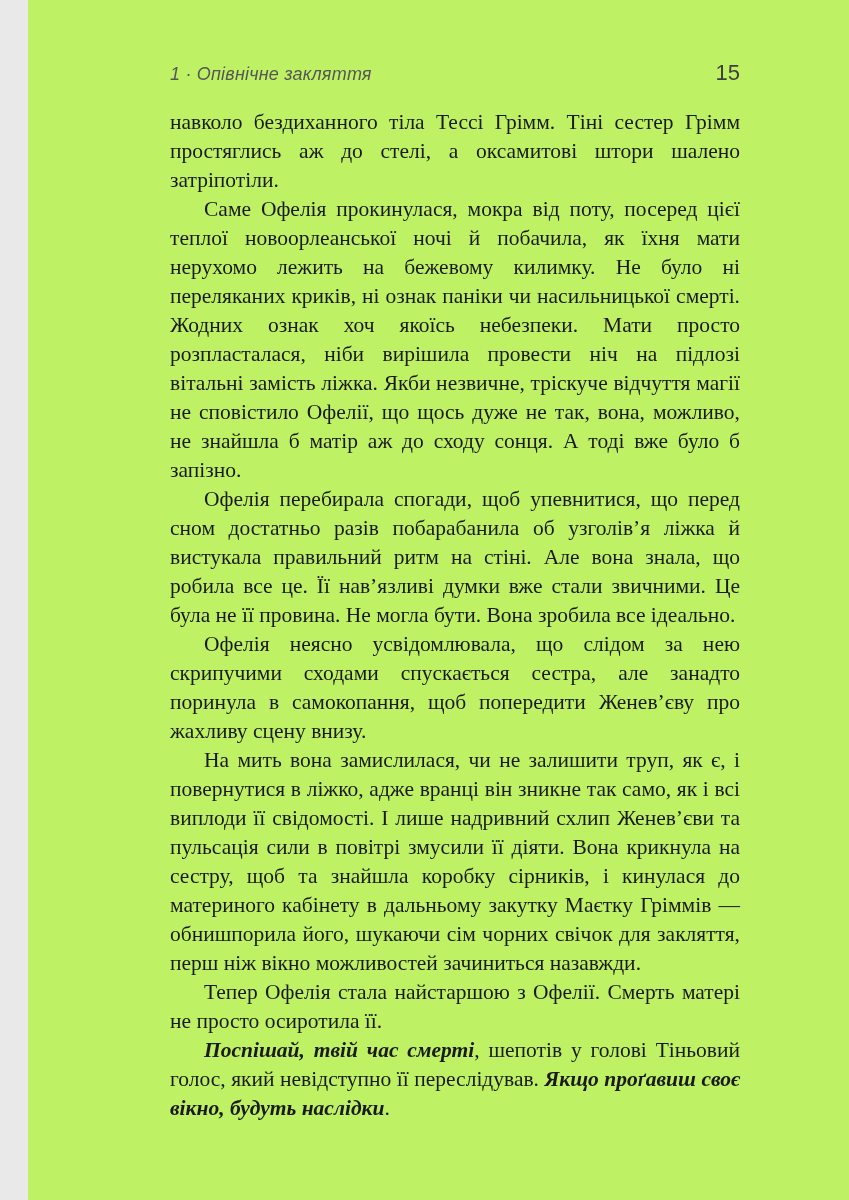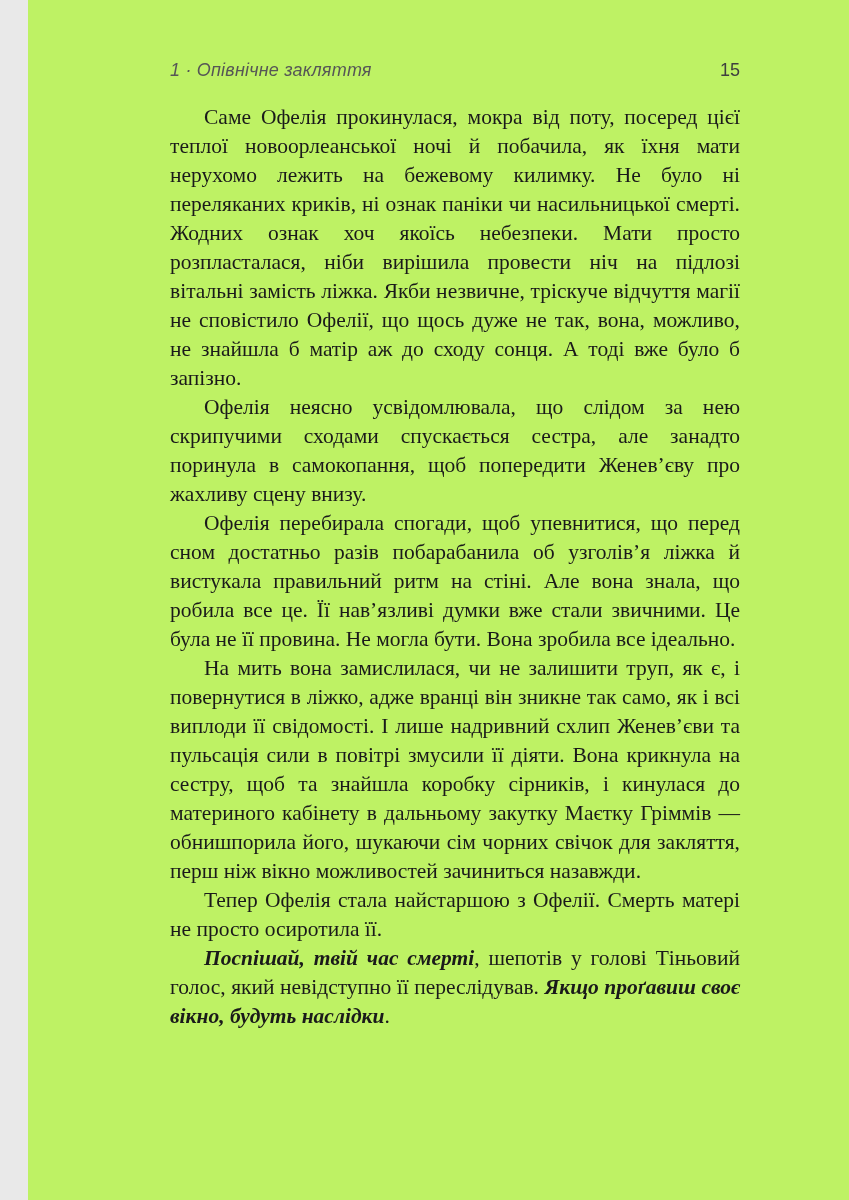--- a/index.html
+++ b/index.html
@@ -29,21 +29,21 @@
   }
   .chapter-label {
     font-family: "Liberation Sans", sans-serif;
     font-style: italic;
     font-size: 18px;
     letter-spacing: 0.2px;
     color: #565656;
   }
   .page-number {
     font-family: "Liberation Sans", sans-serif;
-    font-size: 18px;
+    font-size: 22px;
     color: #3f3f3f;
   }
   .body-text {
     margin-top: 22px;
     font-size: 21.5px;
     line-height: 29px;
     color: #1a1a1a;
     text-align: justify;
   }
   .body-text p {
@@ -64,22 +64,23 @@
 
 <div class="page" style="background: #bef264; margin-left: 28px;">
   <div class="content">
 
     <div class="running-head">
       <span class="chapter-label" style="color: rgb(86, 86, 86);">1 · Опівнічне закляття</span>
       <span class="page-number">15</span>
     </div>
 
     <div class="body-text" id="paragraphs" style="color: rgb(26, 26, 26);">
+        <p class="para no-indent"><span>навколо бездиханного тіла Тессі Грімм. Тіні сестер Грімм простяглись аж до стелі, а оксамитові штори шалено затріпотіли.</span></p>
         <p class="para"><span>Саме Офелія прокинулася, мокра від поту, посеред цієї теплої новоорлеанської ночі й побачила, як їхня мати нерухомо лежить на бежевому килимку. Не було ні переляканих криків, ні ознак паніки чи насильницької смерті. Жодних ознак хоч якоїсь небезпеки. Мати просто розпласталася, ніби вирішила провести ніч на підлозі вітальні замість ліжка. Якби незвичне, тріскуче відчуття магії не сповістило Офелії, що щось дуже не так, вона, можливо, не знайшла б матір аж до сходу сонця. А тоді вже було б запізно.</span></p>
+        <p class="para"><span>Офелія перебирала спогади, щоб упевнитися, що перед сном достатньо разів побарабанила об узголів’я ліжка й вистукала правильний ритм на стіні. Але вона знала, що робила все це. Її нав’язливі думки вже стали звичними. Це була не її провина. Не могла бути. Вона зробила все ідеально.</span></p>
         <p class="para"><span>Офелія неясно усвідомлювала, що слідом за нею скрипучими сходами спускається сестра, але занадто поринула в самокопання, щоб попередити Женев’єву про жахливу сцену внизу.</span></p>
-        <p class="para"><span>Офелія перебирала спогади, щоб упевнитися, що перед сном достатньо разів побарабанила об узголів’я ліжка й вистукала правильний ритм на стіні. Але вона знала, що робила все це. Її нав’язливі думки вже стали звичними. Це була не її провина. Не могла бути. Вона зробила все ідеально.</span></p>
         <p class="para"><span>На мить вона замислилася, чи не залишити труп, як є, і повернутися в ліжко, адже вранці він зникне так само, як і всі виплоди її свідомості. І лише надривний схлип Женев’єви та пульсація сили в повітрі змусили її діяти. Вона крикнула на сестру, щоб та знайшла коробку сірників, і кинулася до материного кабінету в дальньому закутку Маєтку Гріммів — обнишпорила його, шукаючи сім чорних свічок для закляття, перш ніж вікно можливостей зачиниться назавжди.</span></p>
         <p class="para"><span>Тепер Офелія стала найстаршою з Офелії. Смерть матері не просто осиротила її.</span></p>
         <p class="para"><span class="bi">Поспішай, твій час смерті</span><span>, шепотів у голові Тіньовий голос, який невідступно її переслідував. </span><span class="bi">Якщо проґавиш своє вікно, будуть наслідки</span><span>.</span></p>
       </div>
 
   </div>
 </div>
 
 </body></html>

